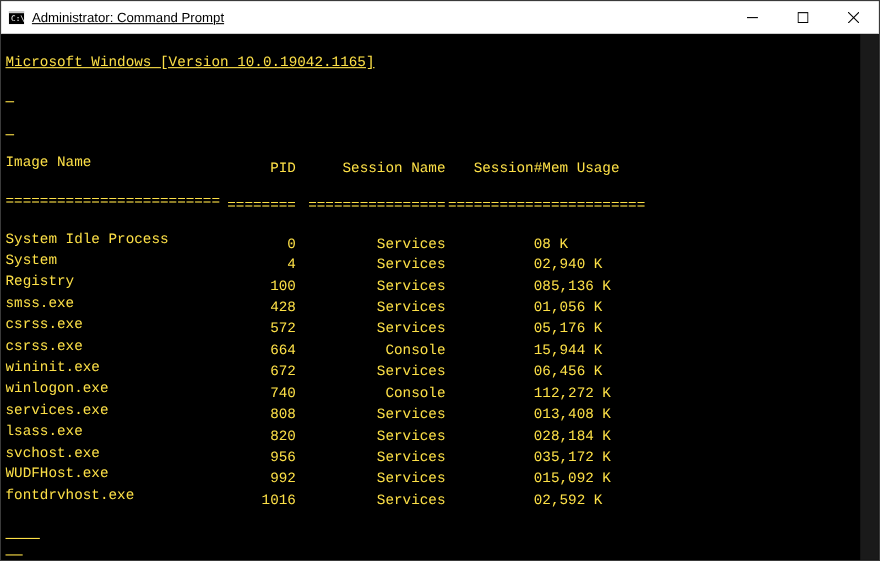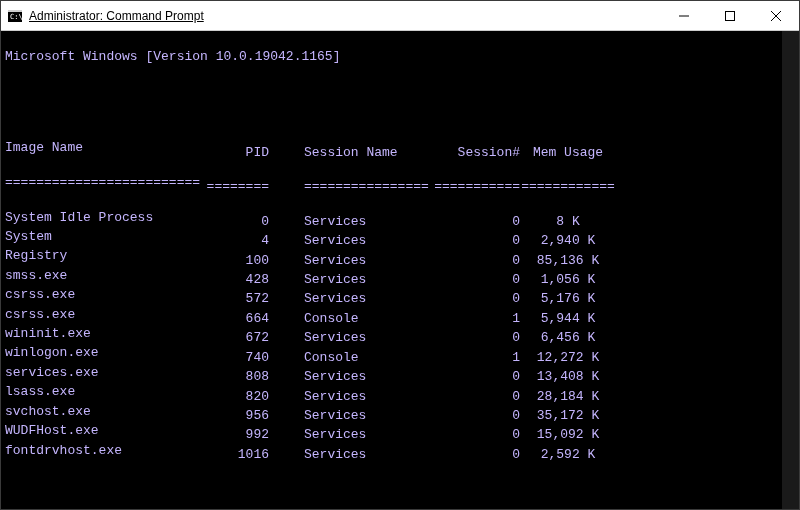--- a/index.html
+++ b/index.html
@@ -45,42 +45,43 @@
     display: flex;
     align-items: center;
     justify-content: center;
     font-family: "Segoe UI", sans-serif;
     font-size: 10px;
     color: #000;
   }
   .terminal {
     flex: 1;
     background: #000;
-    color: #c4b5fd;
+    color: #fde047;
     font-size: 13px;
     line-height: 15.2px;
     padding: 3px 0 0 4px;
     white-space: pre;
     overflow: hidden;
     position: relative;
+    text-decoration: underline;
   }
   .scrollbar {
     position: absolute;
     right: 0;
     top: 0;
     width: 17px;
     height: 100%;
     background: #1a1a1a;
   }
   .row { display: block; }
   .col-name { display: inline-block; width: 200px; text-align: left; overflow: hidden; }
   .col-pid  { display: inline-block; width: 64px;  text-align: right; }
-  .col-sess { display: inline-block; width: 136px; text-align: left; padding-left: 8px; margin-left: 27px; }
+  .col-sess { display: inline-block; width: 136px; text-align: right; padding-left: 8px; }
   .col-snum { display: inline-block; width: 88px;  text-align: right; }
-  .col-mem  { display: inline-block; width: 96px;  text-align: center; }
+  .col-mem  { display: inline-block; width: 96px;  text-align: left; }
 </style>
 </head>
 <body>
 
 <div class="window">
   <div class="titlebar">
     <span class="app-icon">
       <svg width="14" height="12" viewBox="0 0 14 12">
         <rect x="0" y="0" width="14" height="12" fill="#000"></rect>
         <rect x="0" y="0" width="14" height="2" fill="#ccc"></rect>

